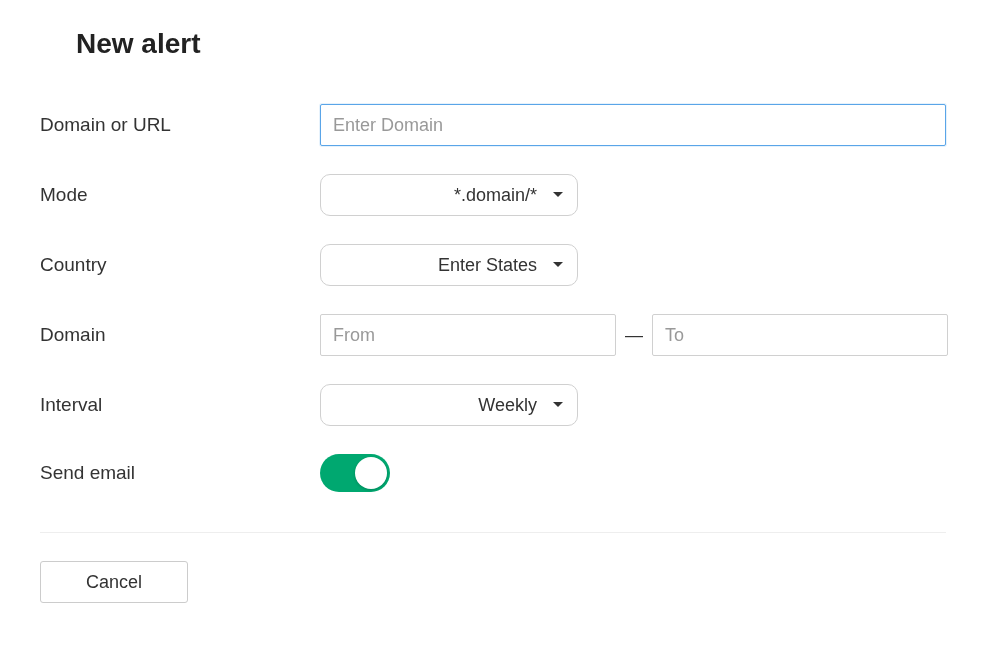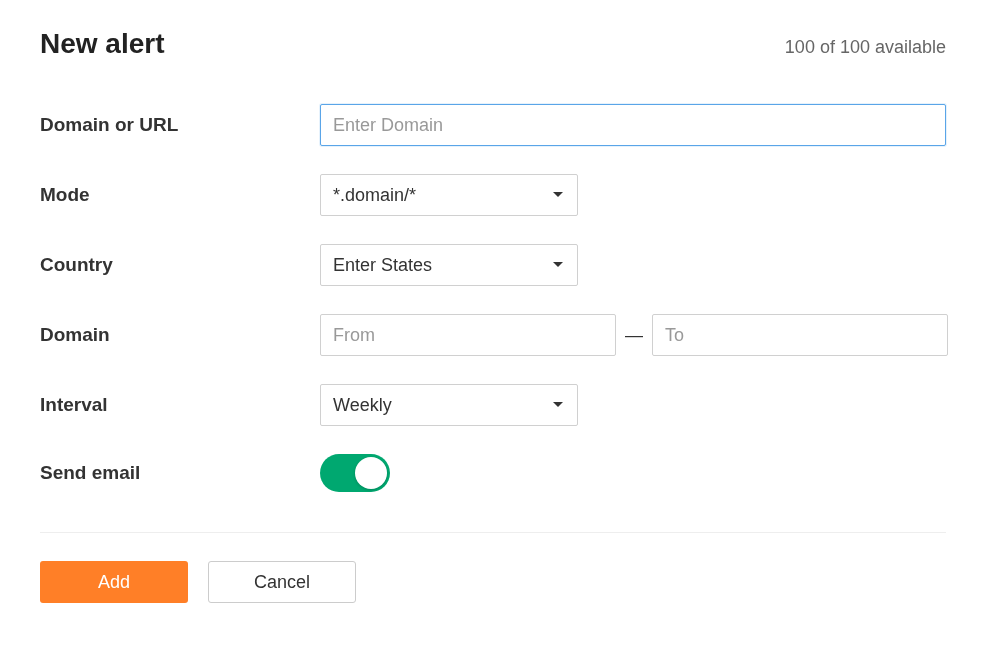--- a/index.html
+++ b/index.html
@@ -21,39 +21,40 @@
       display: flex;
       justify-content: space-between;
       align-items: baseline;
       margin-bottom: 44px;
     }
     
     .title {
       font-size: 28px;
       font-weight: 700;
       color: #222;
+      margin-left: 36px;
     }
     
     .status {
       font-size: 18px;
       color: #666;
       font-weight: 400;
     }
     
     .form-row {
       display: flex;
       align-items: center;
       margin-bottom: 28px;
     }
     
     .row-label {
       width: 280px;
       font-size: 19px;
       color: #333;
-      font-weight: 700;
+      font-weight: 400;
       flex-shrink: 0;
     }
     
     .row-controls {
       flex: 1;
       display: flex;
       align-items: center;
     }
     
     .text-input {
@@ -80,31 +81,32 @@
     .select-wrap {
       position: relative;
       width: 258px;
       height: 42px;
     }
     
     .select {
       width: 100%;
       height: 100%;
       border: 1px solid #d0d0d0;
-      border-radius: 2px;
+      border-radius: 10px;
       padding: 0 40px 0 12px;
       font-size: 18px;
       color: #333;
       background: #fff;
       appearance: none;
       -webkit-appearance: none;
       cursor: pointer;
       outline: none;
       display: flex;
       align-items: center;
+      justify-content: flex-end;
     }
     
     .select-caret {
       position: absolute;
       right: 14px;
       top: 50%;
       transform: translateY(-50%);
       pointer-events: none;
     }
     
@@ -185,21 +187,20 @@
       background: #fff;
       color: #333;
       border: 1px solid #ccc;
     }
   </style>
 </head>
 <body>
 
 <div class="header">
   <h1 class="title">New alert</h1>
-  <div class="status">100 of 100 available</div>
 </div>
 
 <div class="form-row">
   <label class="row-label">Domain or URL</label>
   <div class="row-controls">
     <input type="text" class="text-input focused" placeholder="Enter Domain" style="">
   </div>
 </div>
 
 <div class="form-row">
@@ -262,15 +263,14 @@
 <div class="form-row">
   <label class="row-label">Send email</label>
   <div class="row-controls">
     <div class="toggle">
       <div class="toggle-knob"></div>
     </div>
   </div>
 </div>
 
 <div class="footer">
-  <button class="btn btn-primary">Add</button>
   <button class="btn btn-secondary">Cancel</button>
 </div>
 
 </body></html>

